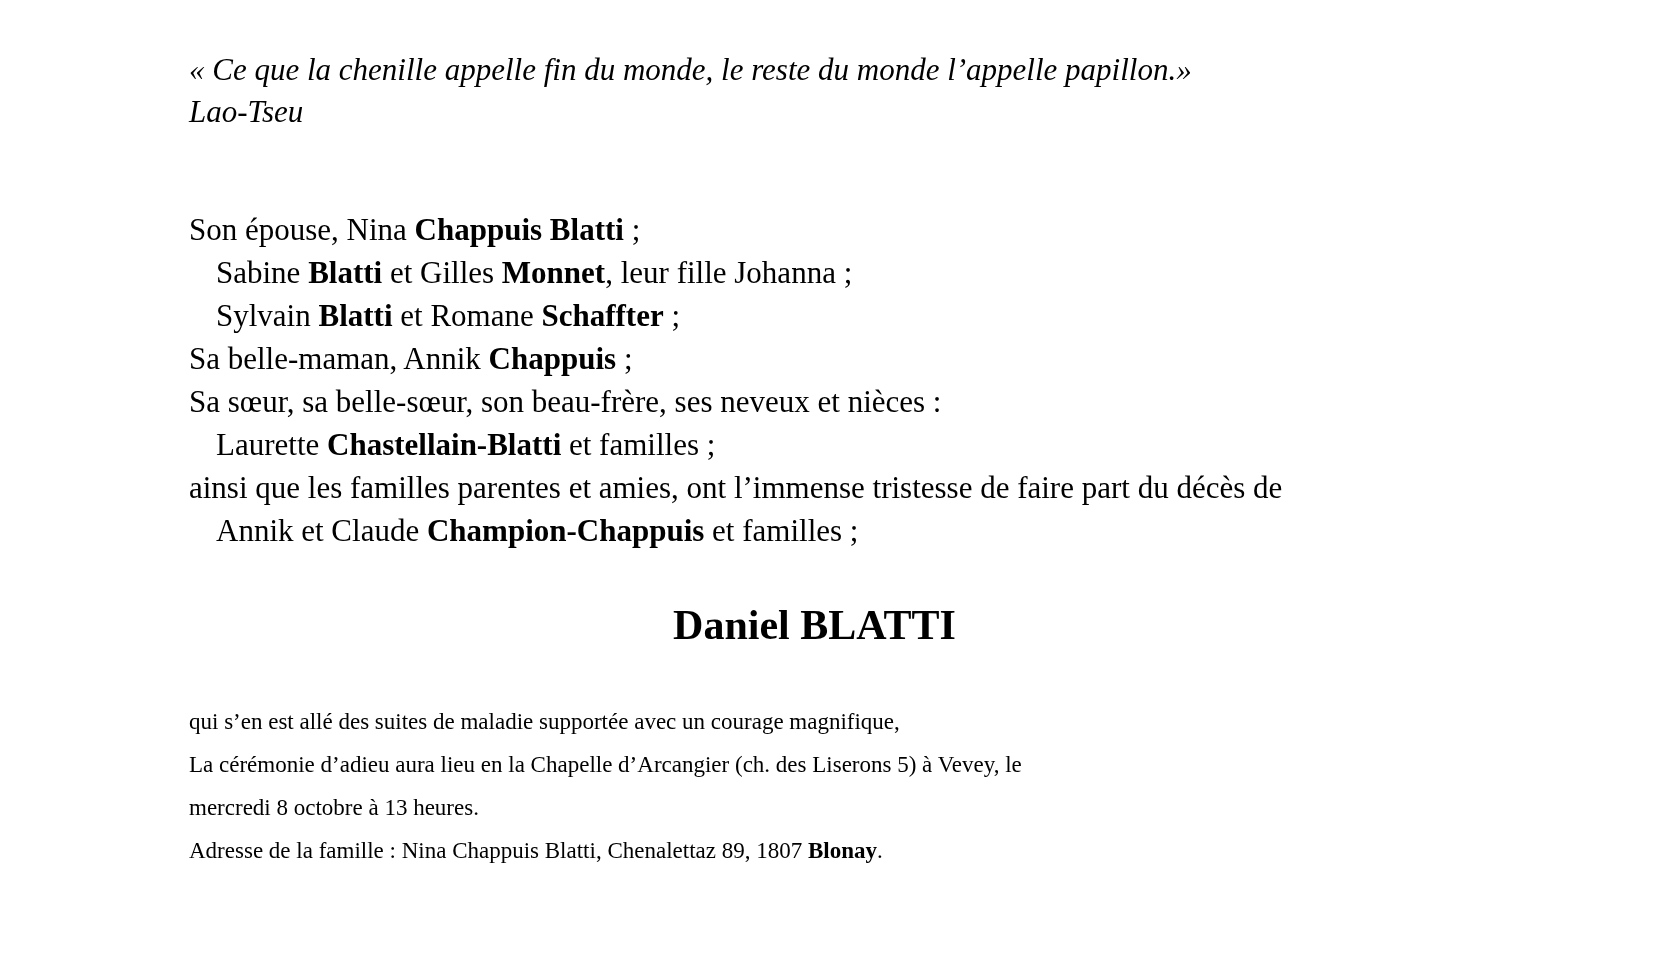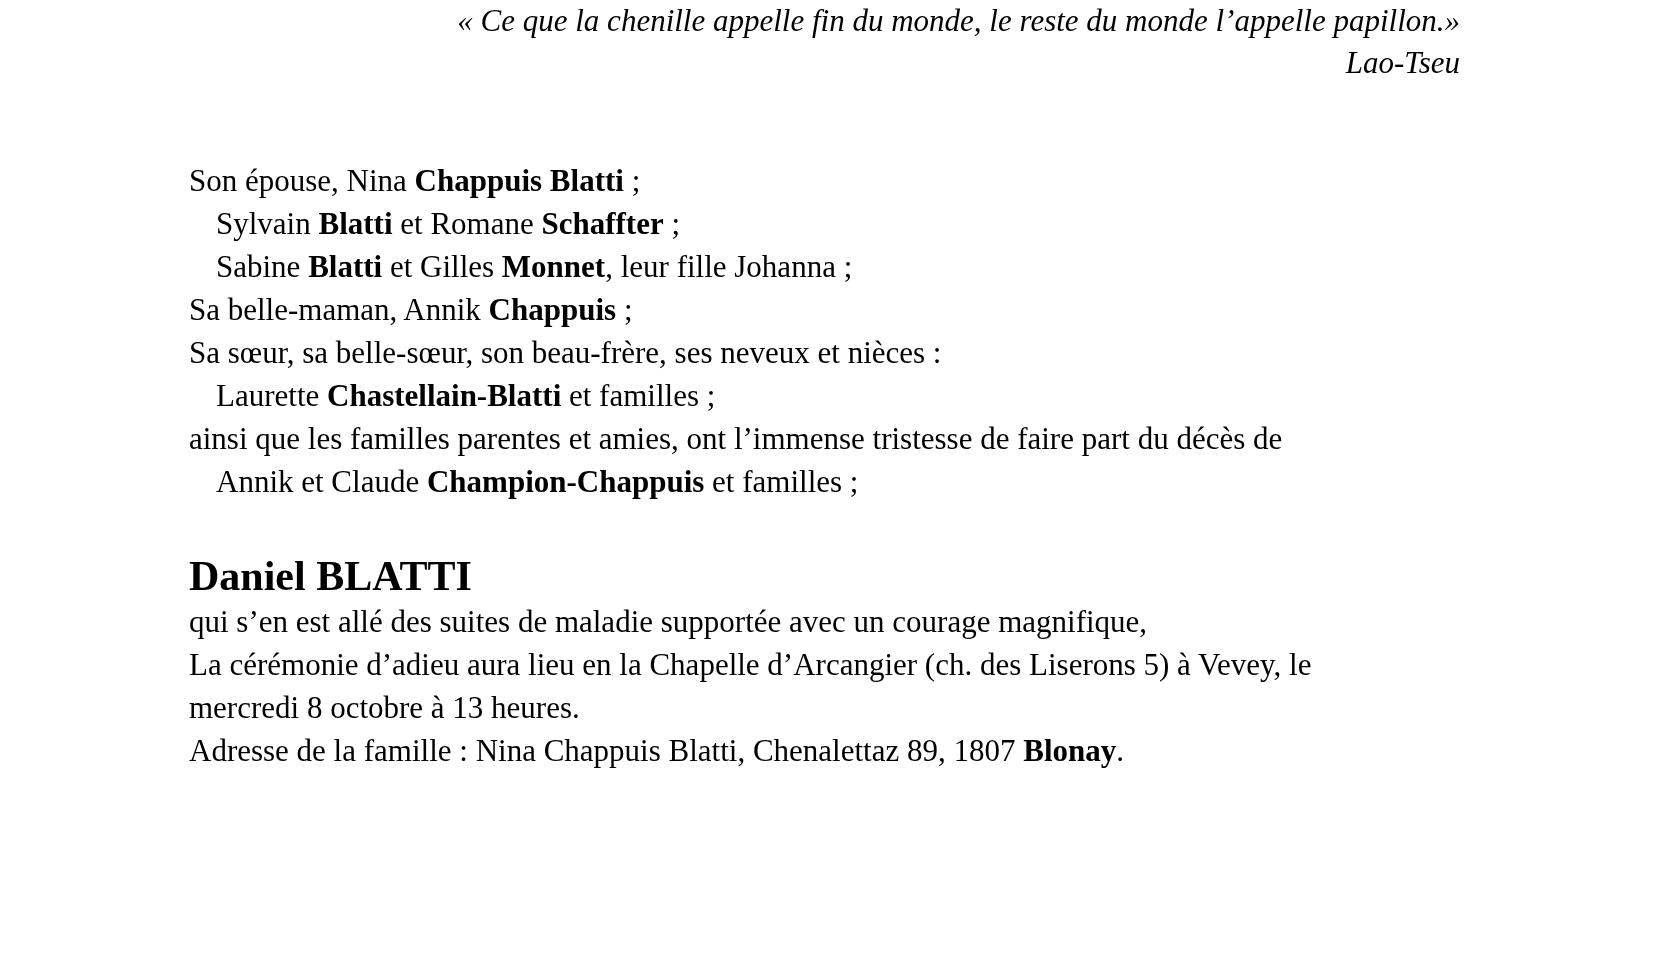--- a/index.html
+++ b/index.html
@@ -20,68 +20,71 @@
     height: 979px;
     background: #ffffff;
   }
   .column {
     position: absolute;
     left: 189px;
     right: 194px;
     top: 0;
   }
   .epigraph {
-    text-align: right;
+    padding-top: 49px;
+    text-align: left;
     font-style: italic;
     font-size: 31px;
     line-height: 42px;
     white-space: nowrap;
   }
   .family-paragraph {
     margin-top: 75px;
     font-size: 31px;
     line-height: 43px;
   }
   .details-paragraph {
-    font-size: 31px;
+    margin-top: 51px;
+    font-size: 23px;
     line-height: 43px;
   }
   .line {
     white-space: nowrap;
   }
   .line.indent {
     padding-left: 27px;
   }
   .run.bold {
     font-weight: bold;
   }
   .deceased-name {
     margin: 49px 0 0 0;
     padding-right: 20px;
+    text-align: center;
     font-size: 42px;
     line-height: 48px;
     font-weight: bold;
     letter-spacing: 0;
   }
 </style>
 </head>
 <body>
 
 <div class="page">
   <div class="column">
 
     <div class="epigraph">
       <div class="quote-line">« Ce que la chenille appelle fin du monde, le reste du monde l’appelle papillon.»</div>
       <div class="quote-attribution">Lao-Tseu</div>
     </div>
 
     <div class="family-paragraph" id="family-lines">
         <div class="line"><span class="run">Son épouse, Nina </span><span class="run bold">Chappuis Blatti</span><span class="run"> ;</span></div>
+        <div class="line indent"><span class="run">Sabine </span><span class="run bold">Blatti</span><span class="run"> et Gilles </span><span class="run bold">Monnet</span><span class="run">, leur fille Johanna ;</span></div>
         <div class="line indent"><span class="run">Sylvain </span><span class="run bold">Blatti</span><span class="run"> et Romane </span><span class="run bold">Schaffter</span><span class="run"> ;</span></div>
-        <div class="line indent"><span class="run">Sabine </span><span class="run bold">Blatti</span><span class="run"> et Gilles </span><span class="run bold">Monnet</span><span class="run">, leur fille Johanna ;</span></div>
         <div class="line"><span class="run">Sa belle-maman, Annik </span><span class="run bold">Chappuis</span><span class="run"> ;</span></div>
         <div class="line"><span class="run">Sa sœur, sa belle-sœur, son beau-frère, ses neveux et nièces :</span></div>
         <div class="line indent"><span class="run">Laurette </span><span class="run bold">Chastellain-Blatti</span><span class="run"> et familles ;</span></div>
         <div class="line"><span class="run">ainsi que les familles parentes et amies, ont l’immense tristesse de faire part du décès de</span></div>
         <div class="line indent"><span class="run">Annik et Claude </span><span class="run bold">Champion-Chappuis</span><span class="run"> et familles ;</span></div>
       </div>
 
     <h1 class="deceased-name">Daniel BLATTI</h1>
 
     <div class="details-paragraph" id="details-lines">

